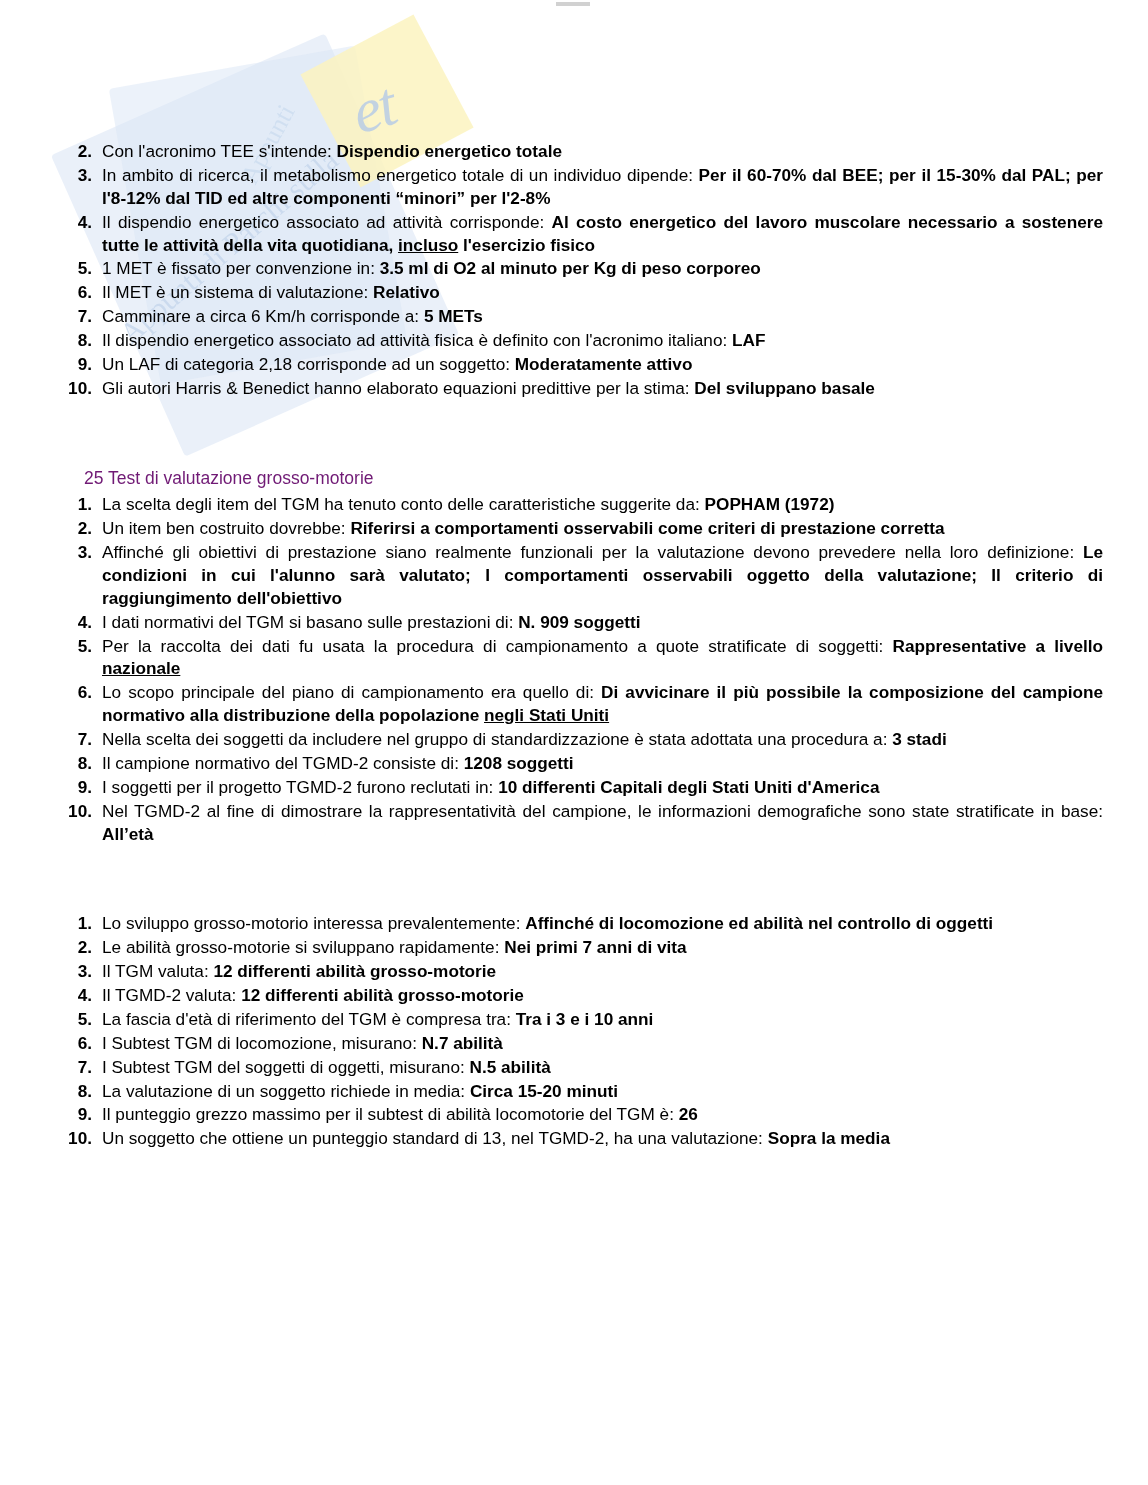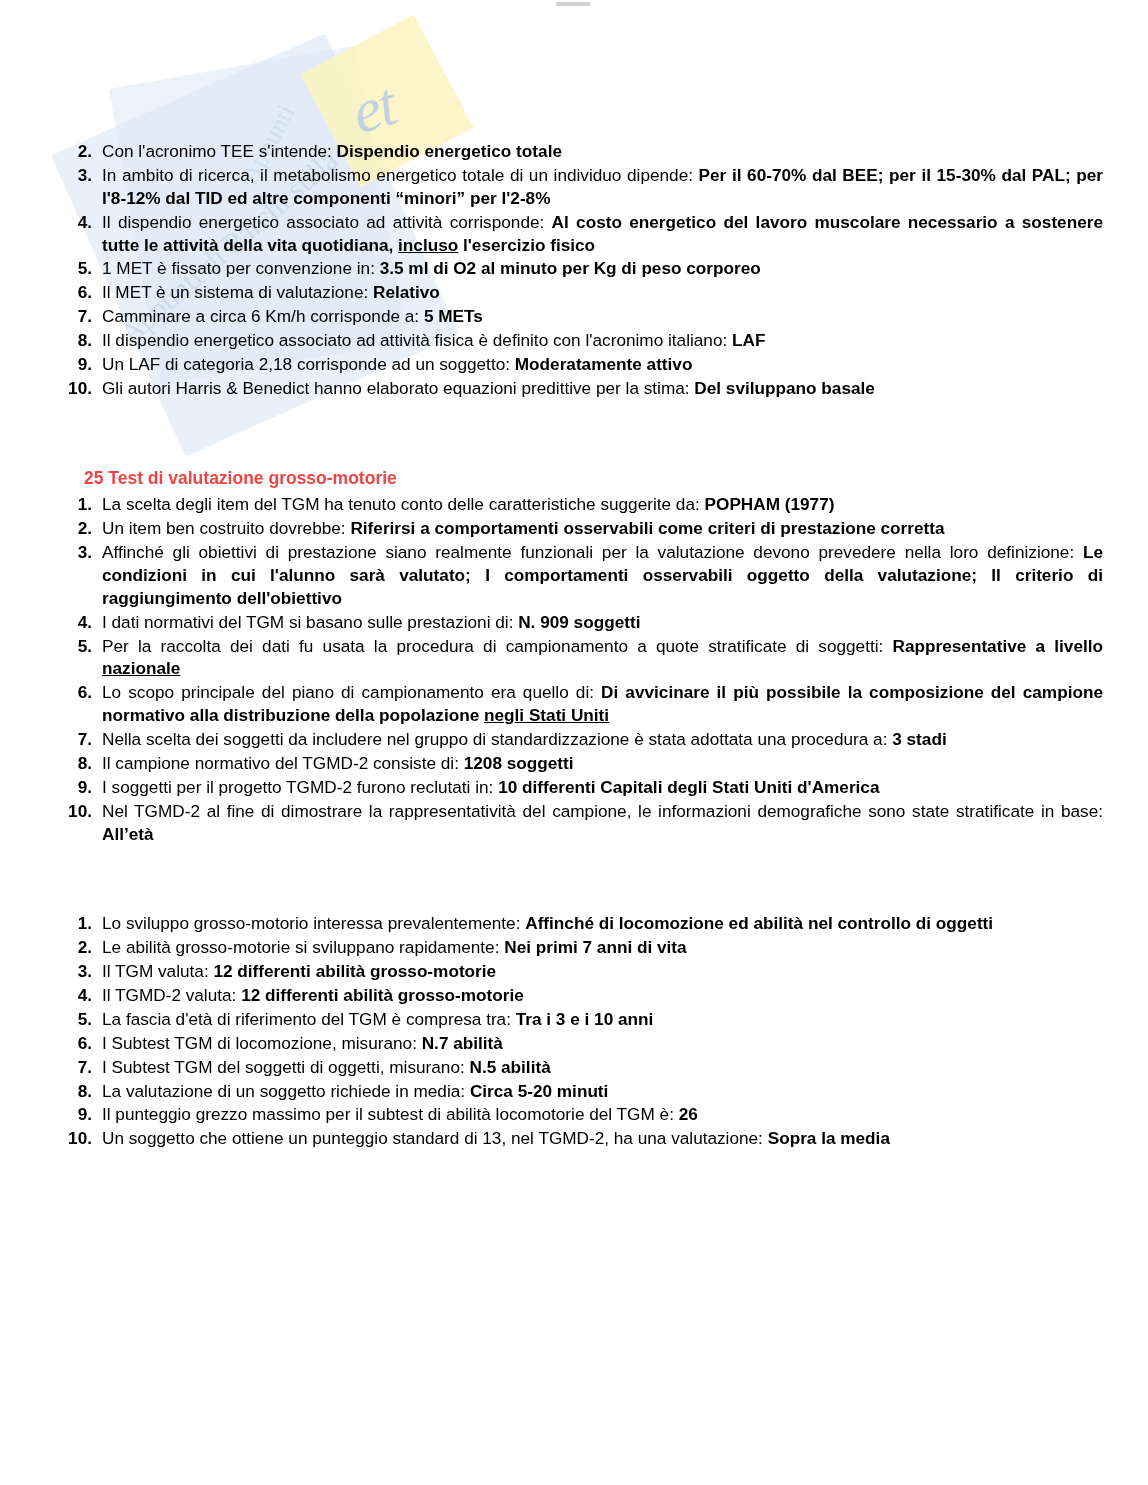--- a/index.html
+++ b/index.html
@@ -114,22 +114,22 @@
   .content {
     position: relative;
     z-index: 2;
     padding: 0;
   }
 
   .section {
     position: relative;
   }
   .section-title {
-    color: #ef4444;
-    font-weight: bold;
+    color: #701a75;
+    font-weight: normal;
     font-size: 17.5px;
     margin: 0 0 3px 36px;
     line-height: 1.35;
   }
 
   ol.qlist {
     list-style: none;
     margin: 0;
     padding: 0;
   }
@@ -197,21 +197,21 @@
           <li><span class="num">9.</span><span>Un LAF di categoria 2,18 corrisponde ad un soggetto: </span><b>Moderatamente attivo</b></li>
           <li><span class="num">10.</span><span>Gli autori Harris &amp; Benedict hanno elaborato equazioni predittive per la stima: </span><b>Del sviluppano basale</b></li>
         </ol>
     </div>
 
     <div class="gap-lg"></div>
 
     <div class="section">
       <div class="section-title">25 Test di valutazione grosso-motorie</div>
       <ol class="qlist">
-          <li><span class="num">1.</span><span>La scelta degli item del TGM ha tenuto conto delle caratteristiche suggerite da: </span><b>POPHAM (1977)</b></li>
+          <li><span class="num">1.</span><span>La scelta degli item del TGM ha tenuto conto delle caratteristiche suggerite da: </span><b>POPHAM (1972)</b></li>
           <li><span class="num">2.</span><span>Un item ben costruito dovrebbe: </span><b>Riferirsi a comportamenti osservabili come criteri di prestazione corretta</b></li>
           <li><span class="num">3.</span><span>Affinché gli obiettivi di prestazione siano realmente funzionali per la valutazione devono prevedere nella loro definizione: </span><b>Le condizioni in cui l'alunno sarà valutato; I comportamenti osservabili oggetto della valutazione; Il criterio di raggiungimento dell'obiettivo</b></li>
           <li><span class="num">4.</span><span>I dati normativi del TGM si basano sulle prestazioni di: </span><b>N. 909 soggetti</b></li>
           <li><span class="num">5.</span><span>Per la raccolta dei dati fu usata la procedura di campionamento a quote stratificate di soggetti: </span><b>Rappresentative a livello </b><b class="ul">nazionale</b></li>
           <li><span class="num">6.</span><span>Lo scopo principale del piano di campionamento era quello di: </span><b>Di avvicinare il più possibile la composizione del campione normativo alla distribuzione della popolazione </b><b class="ul">negli Stati Uniti</b></li>
           <li><span class="num">7.</span><span>Nella scelta dei soggetti da includere nel gruppo di standardizzazione è stata adottata una procedura a: </span><b>3 stadi</b></li>
           <li><span class="num">8.</span><span>Il campione normativo del TGMD-2 consiste di: </span><b>1208 soggetti</b></li>
           <li><span class="num">9.</span><span>I soggetti per il progetto TGMD-2 furono reclutati in: </span><b>10 differenti Capitali degli Stati Uniti d'America</b></li>
           <li><span class="num">10.</span><span>Nel TGMD-2 al fine di dimostrare la rappresentatività del campione, le informazioni demografiche sono state stratificate in base: </span><b>All’età</b></li>
         </ol>
@@ -221,20 +221,20 @@
 
     <div class="section">
       <ol class="qlist">
           <li><span class="num">1.</span><span>Lo sviluppo grosso-motorio interessa prevalentemente: </span><b>Affinché di locomozione ed abilità nel controllo di oggetti</b></li>
           <li><span class="num">2.</span><span>Le abilità grosso-motorie si sviluppano rapidamente: </span><b>Nei primi 7 anni di vita</b></li>
           <li><span class="num">3.</span><span>Il TGM valuta: </span><b>12 differenti abilità grosso-motorie</b></li>
           <li><span class="num">4.</span><span>Il TGMD-2 valuta: </span><b>12 differenti abilità grosso-motorie</b></li>
           <li><span class="num">5.</span><span>La fascia d'età di riferimento del TGM è compresa tra: </span><b>Tra i 3 e i 10 anni</b></li>
           <li><span class="num">6.</span><span>I Subtest TGM di locomozione, misurano: </span><b>N.7 abilità</b></li>
           <li><span class="num">7.</span><span>I Subtest TGM del soggetti di oggetti, misurano: </span><b>N.5 abilità</b></li>
-          <li><span class="num">8.</span><span>La valutazione di un soggetto richiede in media: </span><b>Circa 5-20 minuti</b></li>
+          <li><span class="num">8.</span><span>La valutazione di un soggetto richiede in media: </span><b>Circa 15-20 minuti</b></li>
           <li><span class="num">9.</span><span>Il punteggio grezzo massimo per il subtest di abilità locomotorie del TGM è: </span><b>26</b></li>
           <li><span class="num">10.</span><span>Un soggetto che ottiene un punteggio standard di 13, nel TGMD-2, ha una valutazione: </span><b>Sopra la media</b></li>
         </ol>
     </div>
 
   </div>
 </div>
 
 </body></html>

